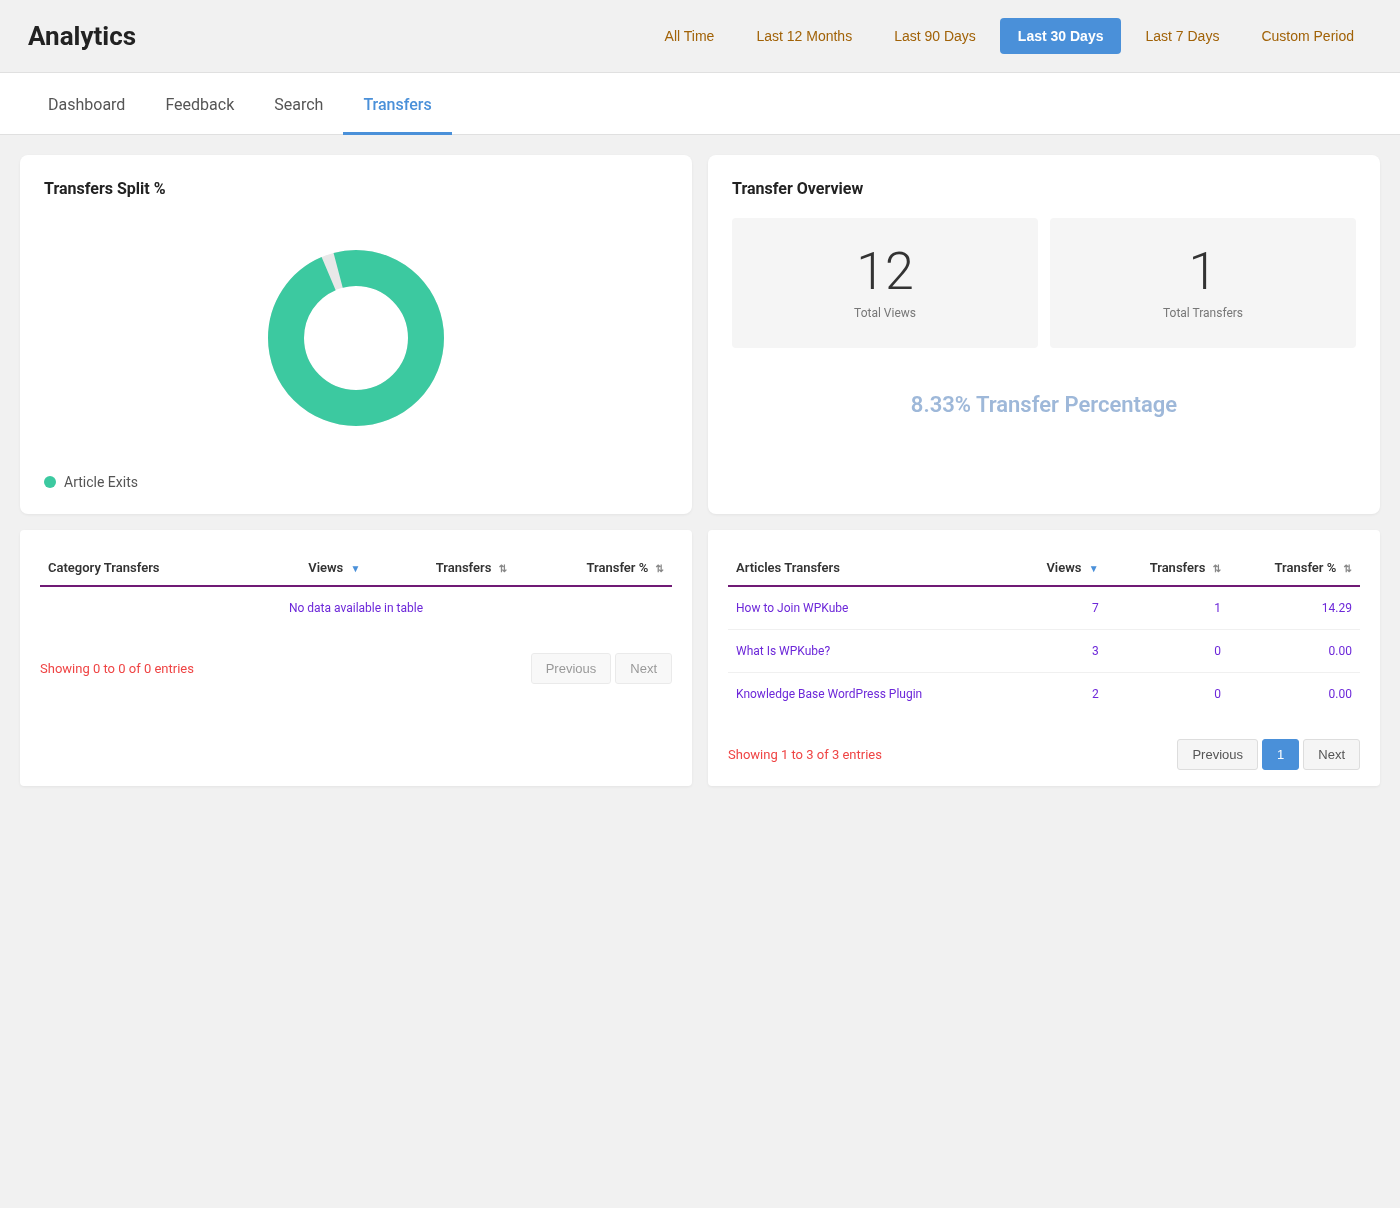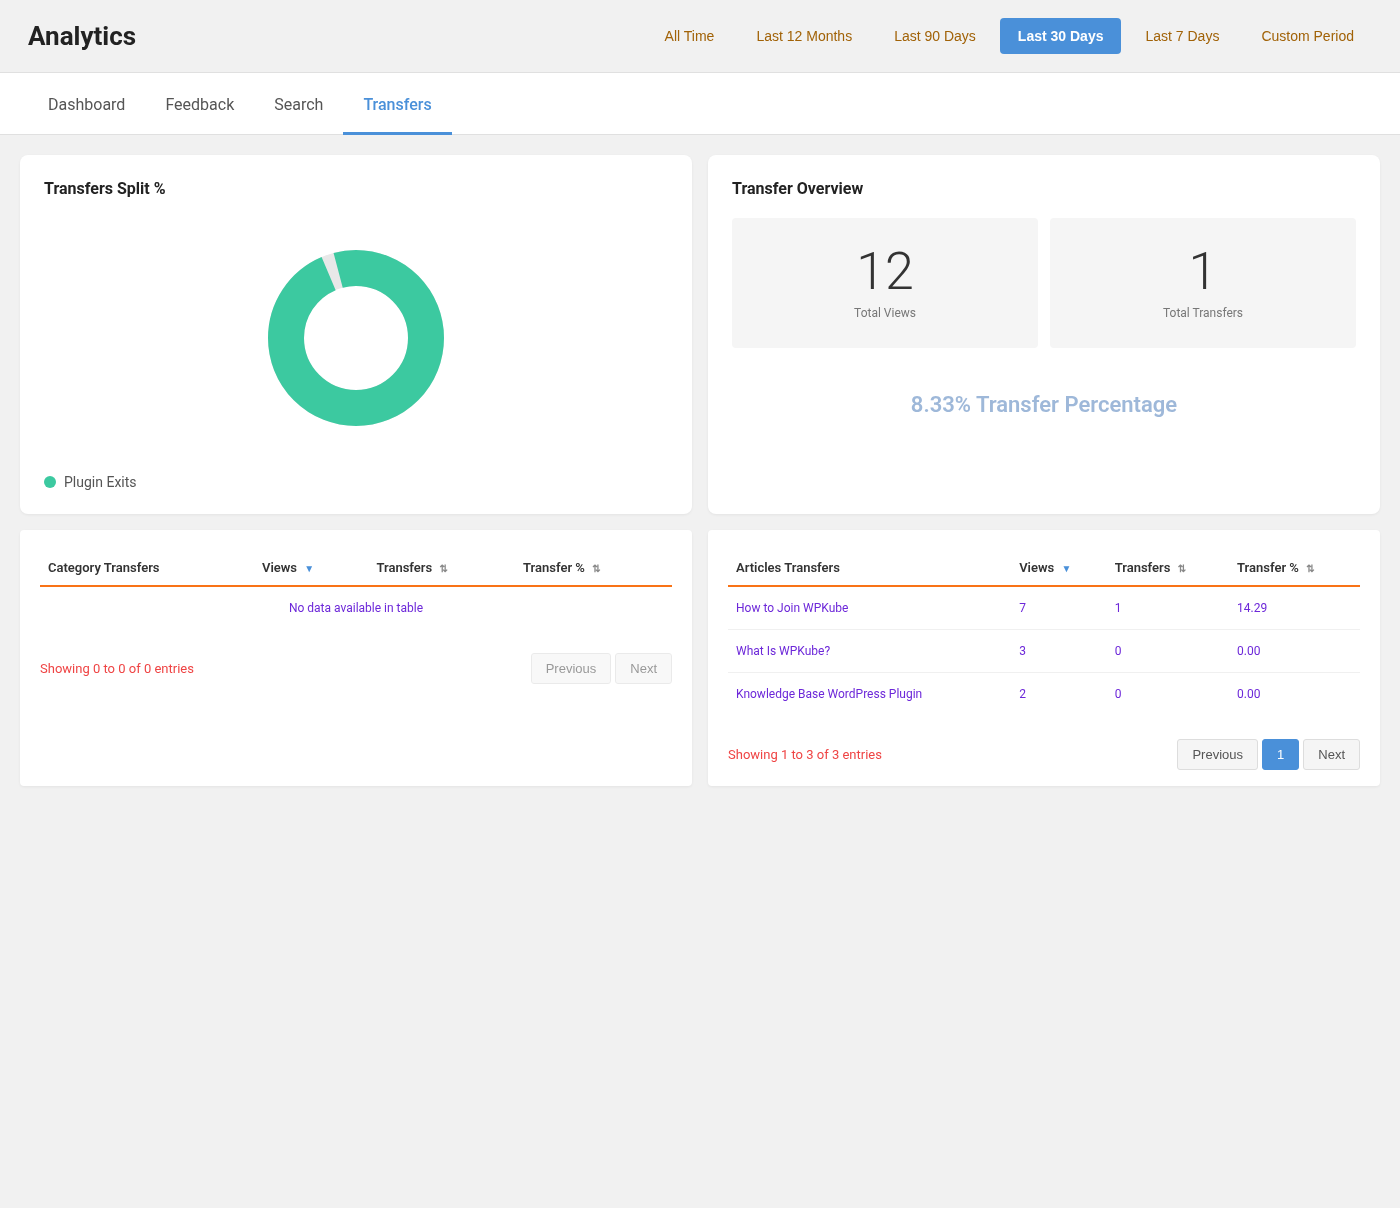--- a/index.html
+++ b/index.html
@@ -169,34 +169,34 @@
       box-shadow: 0 1px 3px rgba(0,0,0,0.06);
     }
 
     .data-table {
       width: 100%;
       border-collapse: collapse;
       font-size: 14px;
     }
 
     .data-table thead tr {
-      border-bottom: 2px solid #f97316;
+      border-bottom: 2px solid #701a75;
     }
 
     .data-table th {
       padding: 10px 8px;
       text-align: left;
       font-weight: 600;
       color: #333;
       font-size: 13px;
       white-space: nowrap;
     }
 
     .data-table th.right, .data-table td.right {
-      text-align: left;
+      text-align: right;
     }
 
     .sort-icon {
       display: inline-block;
       margin-left: 4px;
       font-size: 10px;
       color: #888;
     }
     .sort-icon.active {
       color: #4a90d9;
@@ -290,21 +290,21 @@
       <div class="donut-container">
         <svg class="donut-svg" viewBox="0 0 200 200">
 
           <circle cx="100" cy="100" r="70" fill="none" stroke="#e8e8e8" stroke-width="36"></circle>
 
           <circle cx="100" cy="100" r="70" fill="none" stroke="#3cc9a0" stroke-width="36" stroke-dasharray="425 10" stroke-dashoffset="14" transform="rotate(-90 100 100)"></circle>
         </svg>
       </div>
       <div class="legend-row">
         <div class="legend-dot"></div>
-        <span class="legend-label">Plugin Exits</span>
+        <span class="legend-label">Article Exits</span>
       </div>
     </div>
 
     <div class="panel">
       <div class="panel-title">Transfer Overview</div>
       <div class="overview-stats">
         <div class="stat-box">
           <div class="stat-number">12</div>
           <div class="stat-label">Total Views</div>
         </div>

